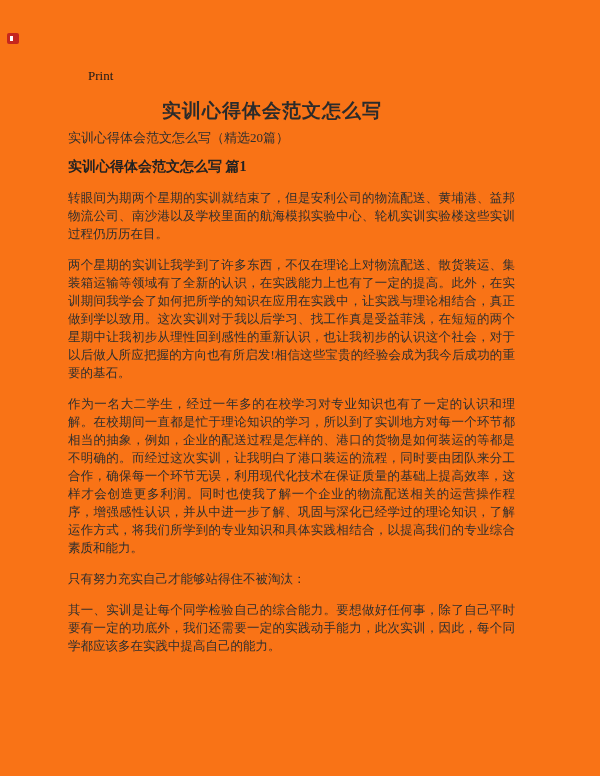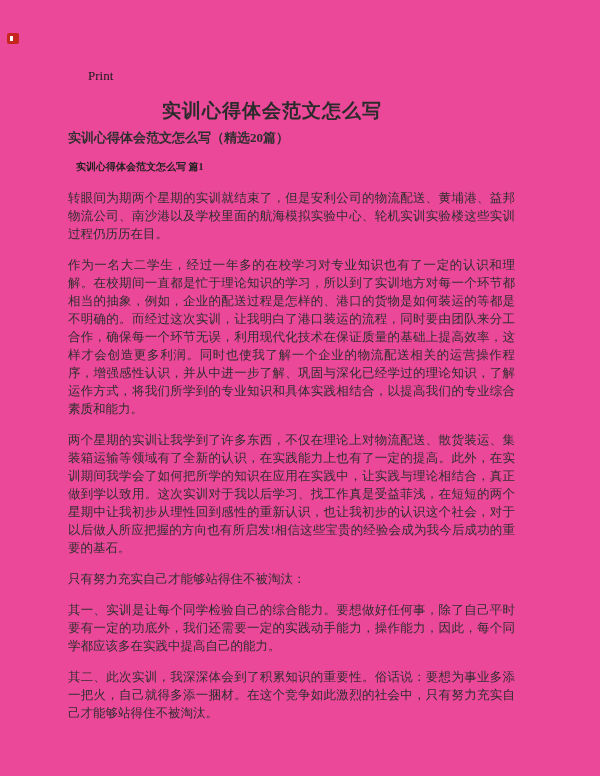--- a/index.html
+++ b/index.html
@@ -4,21 +4,21 @@
 <style>
   html, body {
     margin: 0;
     padding: 0;
     background: #ffffff;
   }
   .page {
     position: relative;
     width: 600px;
     height: 776px;
-    background: #ec4899;
+    background: #f97316;
     overflow: hidden;
     font-family: "Liberation Serif", "DejaVu Serif", serif;
     color: #2f2f2f;
   }
   .logo-mark {
     position: absolute;
     left: 7px;
     top: 33px;
     width: 12px;
     height: 11px;
@@ -60,26 +60,26 @@
   .content {
     position: absolute;
     left: 68px;
     top: 129px;
     width: 447px;
   }
   .subtitle {
     margin: 0 0 12px 0;
     font-size: 13px;
     line-height: 17px;
-    font-weight: bold;
+    font-weight: normal;
     color: #2f2f2f;
   }
   .section-heading {
-    margin: 0 0 14px 8px;
-    font-size: 10px;
+    margin: 0 0 14px 0;
+    font-size: 14px;
     line-height: 17px;
     font-weight: bold;
     color: #222222;
   }
   .content p.body-para {
     margin: 0 0 13px 0;
     font-size: 12.5px;
     line-height: 18px;
     text-align: justify;
     text-justify: inter-ideograph;
@@ -98,21 +98,20 @@
 
   <h1 class="doc-title">实训心得体会范文怎么写</h1>
 
   <div class="content">
 
     <p class="subtitle">实训心得体会范文怎么写（精选20篇）</p>
 
     <h2 class="section-heading">实训心得体会范文怎么写 篇1</h2>
 
     <p class="body-para">转眼间为期两个星期的实训就结束了，但是安利公司的物流配送、黄埔港、益邦物流公司、南沙港以及学校里面的航海模拟实验中心、轮机实训实验楼这些实训过程仍历历在目。</p>
+    <p class="body-para">两个星期的实训让我学到了许多东西，不仅在理论上对物流配送、散货装运、集装箱运输等领域有了全新的认识，在实践能力上也有了一定的提高。此外，在实训期间我学会了如何把所学的知识在应用在实践中，让实践与理论相结合，真正做到学以致用。这次实训对于我以后学习、找工作真是受益菲浅，在短短的两个星期中让我初步从理性回到感性的重新认识，也让我初步的认识这个社会，对于以后做人所应把握的方向也有所启发!相信这些宝贵的经验会成为我今后成功的重要的基石。</p>
     <p class="body-para">作为一名大二学生，经过一年多的在校学习对专业知识也有了一定的认识和理解。在校期间一直都是忙于理论知识的学习，所以到了实训地方对每一个环节都相当的抽象，例如，企业的配送过程是怎样的、港口的货物是如何装运的等都是不明确的。而经过这次实训，让我明白了港口装运的流程，同时要由团队来分工合作，确保每一个环节无误，利用现代化技术在保证质量的基础上提高效率，这样才会创造更多利润。同时也使我了解一个企业的物流配送相关的运营操作程序，增强感性认识，并从中进一步了解、巩固与深化已经学过的理论知识，了解运作方式，将我们所学到的专业知识和具体实践相结合，以提高我们的专业综合素质和能力。</p>
-    <p class="body-para">两个星期的实训让我学到了许多东西，不仅在理论上对物流配送、散货装运、集装箱运输等领域有了全新的认识，在实践能力上也有了一定的提高。此外，在实训期间我学会了如何把所学的知识在应用在实践中，让实践与理论相结合，真正做到学以致用。这次实训对于我以后学习、找工作真是受益菲浅，在短短的两个星期中让我初步从理性回到感性的重新认识，也让我初步的认识这个社会，对于以后做人所应把握的方向也有所启发!相信这些宝贵的经验会成为我今后成功的重要的基石。</p>
     <p class="body-para">只有努力充实自己才能够站得住不被淘汰：</p>
-    <p class="body-para">其一、实训是让每个同学检验自己的综合能力。要想做好任何事，除了自己平时要有一定的功底外，我们还需要一定的实践动手能力，操作能力，因此，每个同学都应该多在实践中提高自己的能力。</p>
-    <p class="body-para">其二、此次实训，我深深体会到了积累知识的重要性。俗话说：要想为事业多添一把火，自己就得多添一捆材。在这个竞争如此激烈的社会中，只有努力充实自己才能够站得住不被淘汰。</p>
+    <p class="body-para">其一、实训是让每个同学检验自己的综合能力。要想做好任何事，除了自己平时要有一定的功底外，我们还需要一定的实践动手能力，此次实训，因此，每个同学都应该多在实践中提高自己的能力。</p>
 
   </div>
 
 </div>
 
 </body></html>

